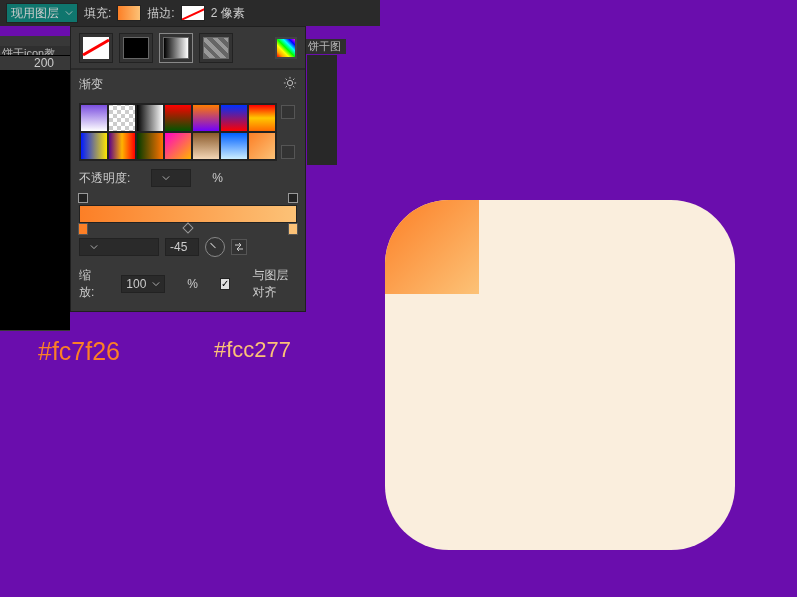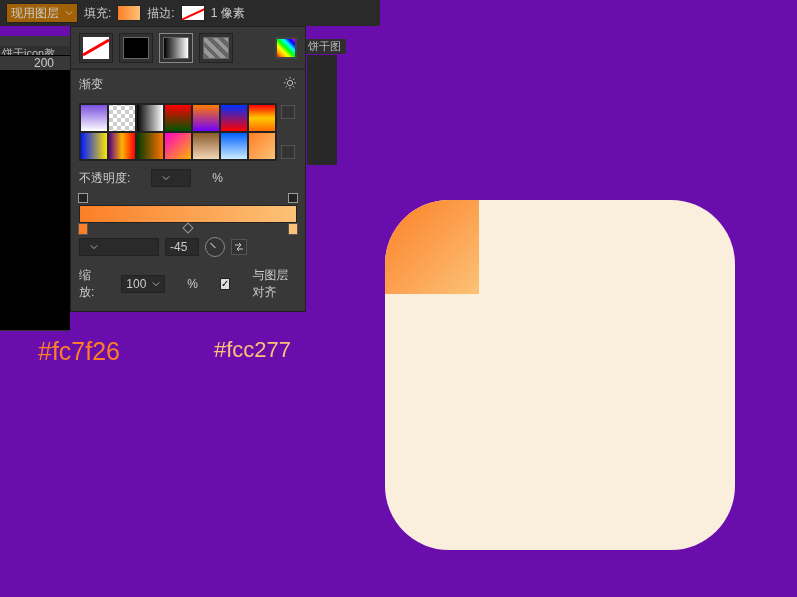--- a/index.html
+++ b/index.html
@@ -1,20 +1,20 @@
 <!DOCTYPE html>
 <html><head>
 <meta charset="utf-8">
 <style>
 *{box-sizing:border-box;margin:0;padding:0;font-family:sans-serif;font-size:12px;color:#ccc}
 body{width:797px;height:597px;background:#6a0dad;overflow:hidden;position:relative}
 .dark{background:#383838}
 .dark2{background:#2a2a2a}
 .topbar{position:absolute;top:0;left:0;height:26px;width:380px;display:flex;align-items:center;padding:0 6px;gap:6px}
-.dropdown{background:#a16207;border:1px solid #222;padding:1px 4px;display:flex;align-items:center;gap:6px;height:20px}
+.dropdown{background:#0f766e;border:1px solid #222;padding:1px 4px;display:flex;align-items:center;gap:6px;height:20px}
 .chev{display:inline-block}
 .chev svg{width:8px;height:8px}
 .label{color:#ccc}
 .swatch{width:24px;height:16px;border:1px solid #222;background:linear-gradient(90deg,#fc7f26,#fcc277)}
 .stroke-swatch{width:24px;height:16px;border:1px solid #222;background:#fff;position:relative;overflow:hidden}
 .stroke-swatch::before{content:"";position:absolute;left:-4px;top:7px;width:32px;height:2px;background:red;transform:rotate(-25deg)}
 .ruler{position:absolute;top:55px;left:0;width:70px;height:15px;border-top:1px solid #000;display:flex;align-items:flex-end;color:#aaa;font-size:10px;padding-left:34px}
 .bg-strip{position:absolute;top:36px;left:0;width:70px;height:295px}
 .canvas-strip{position:absolute;top:70px;left:0;width:70px;height:260px;background:#000}
 .tabtext{position:absolute;top:46px;left:0;width:70px;height:15px;font-size:11px;color:#bbb;background:#2f2f2f;padding-left:2px;overflow:hidden;white-space:nowrap}
@@ -77,21 +77,21 @@
   <div class="dropdown">
     <span>现用图层</span>
     <span class="chev"><svg viewBox="0 0 10 10">
           <path d="M1 3 L5 7 L9 3" fill="none" stroke="#ccc"></path>
         </svg></span>
   </div>
   <span class="label">填充:</span>
   <div class="swatch"></div>
   <span class="label">描边:</span>
   <div class="stroke-swatch"></div>
-  <span class="label">1 像素</span>
+  <span class="label">2 像素</span>
 </div>
 
 <div class="tabtext">饼干icon教</div>
 <div class="tabtext2">饼干图</div>
 
 <div class="ruler dark">
   <span>200</span>
 </div>
 
 <div class="panel">

